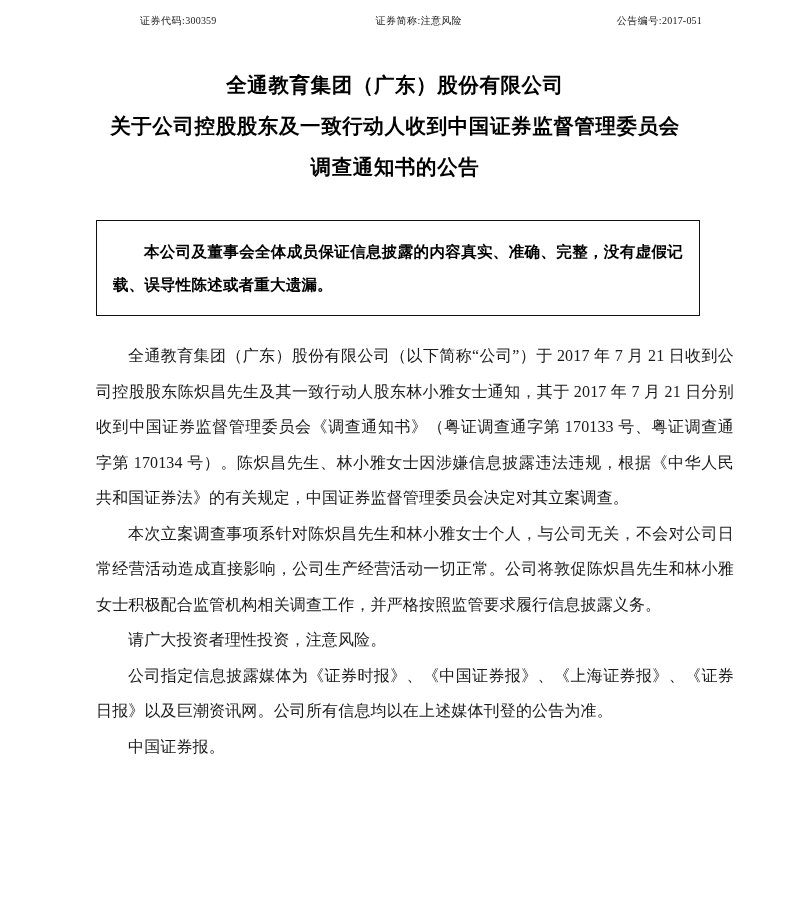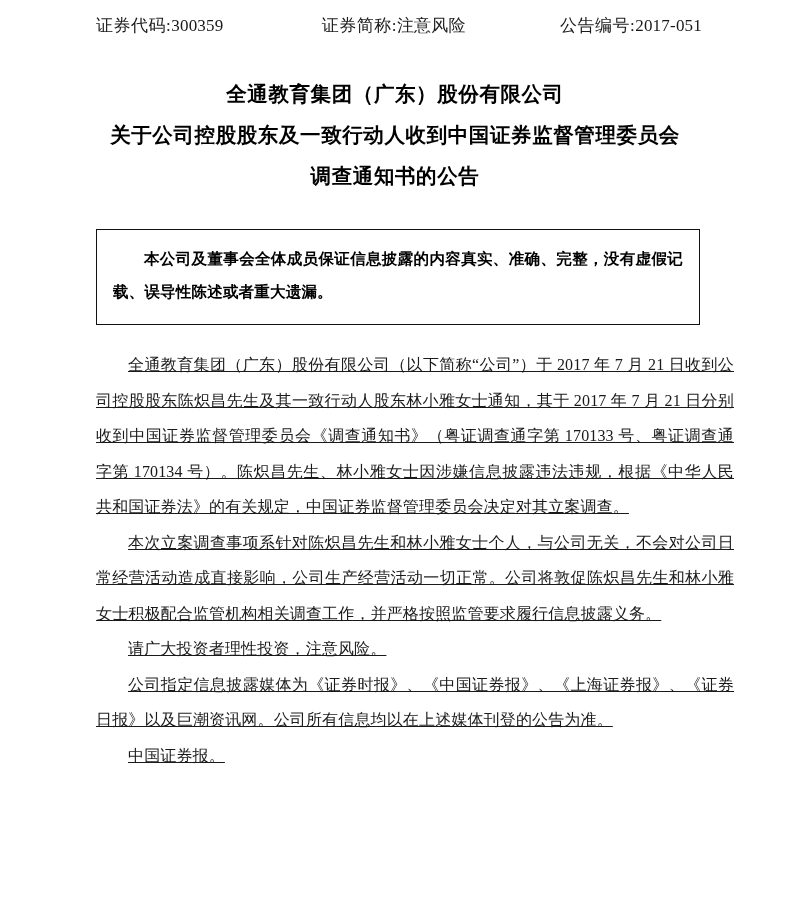--- a/index.html
+++ b/index.html
@@ -23,23 +23,24 @@
     padding: 0;
     position: relative;
   }
 
   
   .doc-header {
     display: flex;
     justify-content: space-between;
     align-items: baseline;
     padding: 14px 88px 0 96px;
-    font-size: 17px;
+    font-size: 10px;
     letter-spacing: 0.4px;
     white-space: nowrap;
+    margin-left: 44px;
   }
   .doc-header .hdr-field {
     display: inline-block;
   }
   .doc-header .hdr-label { letter-spacing: 0.5px; }
   .doc-header .hdr-value {
     font-family: "Liberation Serif", serif;
     letter-spacing: 0.2px;
   }
   .hdr-mid { margin-left: 30px; }
@@ -60,37 +61,36 @@
 
   
   .disclaimer-box {
     margin: 31px 90px 0 96px;
     border: 1.4px solid #111;
     box-sizing: border-box;
     padding: 14px 16px 14px 16px;
     width: 604px;
   }
   .disclaimer-text {
-    font-family: Liberation Mono, monospace;
+    font-family: Liberation Serif, serif;
     font-weight: bold;
     font-size: 15.5px;
     line-height: 33px;
     text-align: justify;
     text-align-last: left;
     text-indent: 2em;
     letter-spacing: 0.2px;
     color: #000;
     margin: 0;
   }
 
   
   .doc-body {
     margin: 22px 56px 0 96px;
     font-size: 16px;
-    text-decoration: underline;
   }
   .doc-body p {
     margin: 0;
     text-indent: 2em;
     text-align: justify;
     text-align-last: left;
     line-height: 35.5px;
     letter-spacing: 0.15px;
     font-size: 16px;
   }

